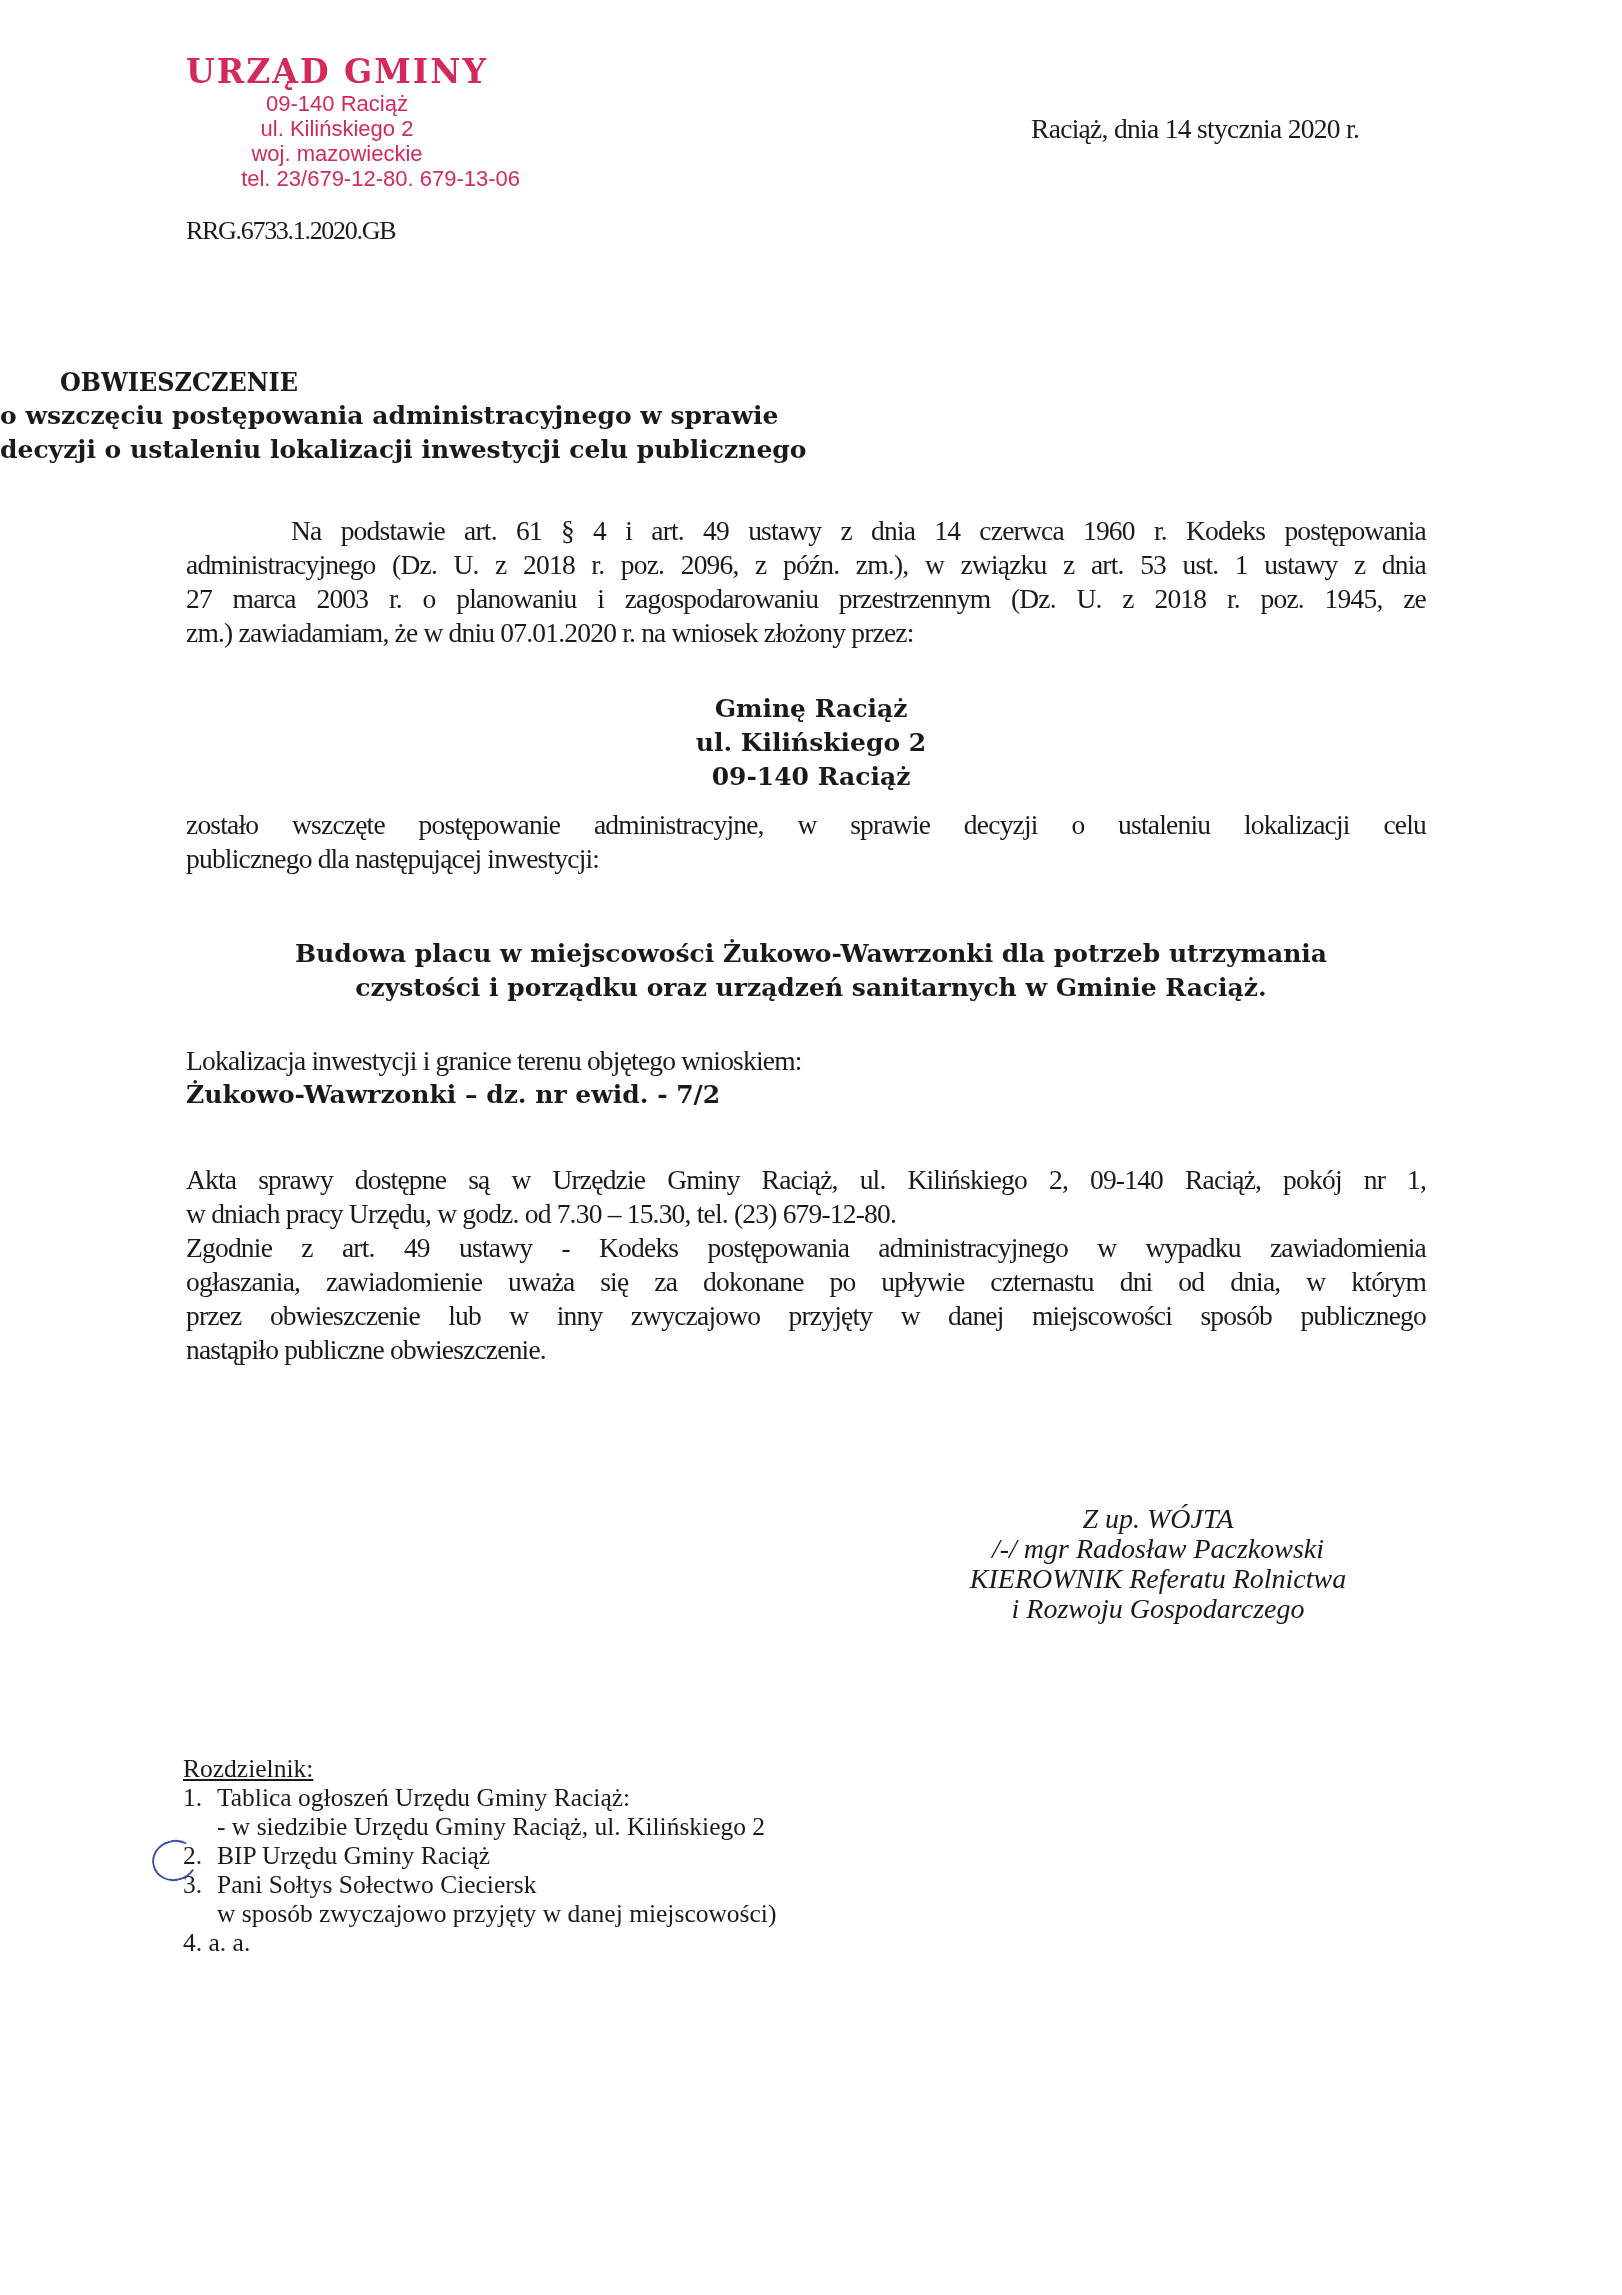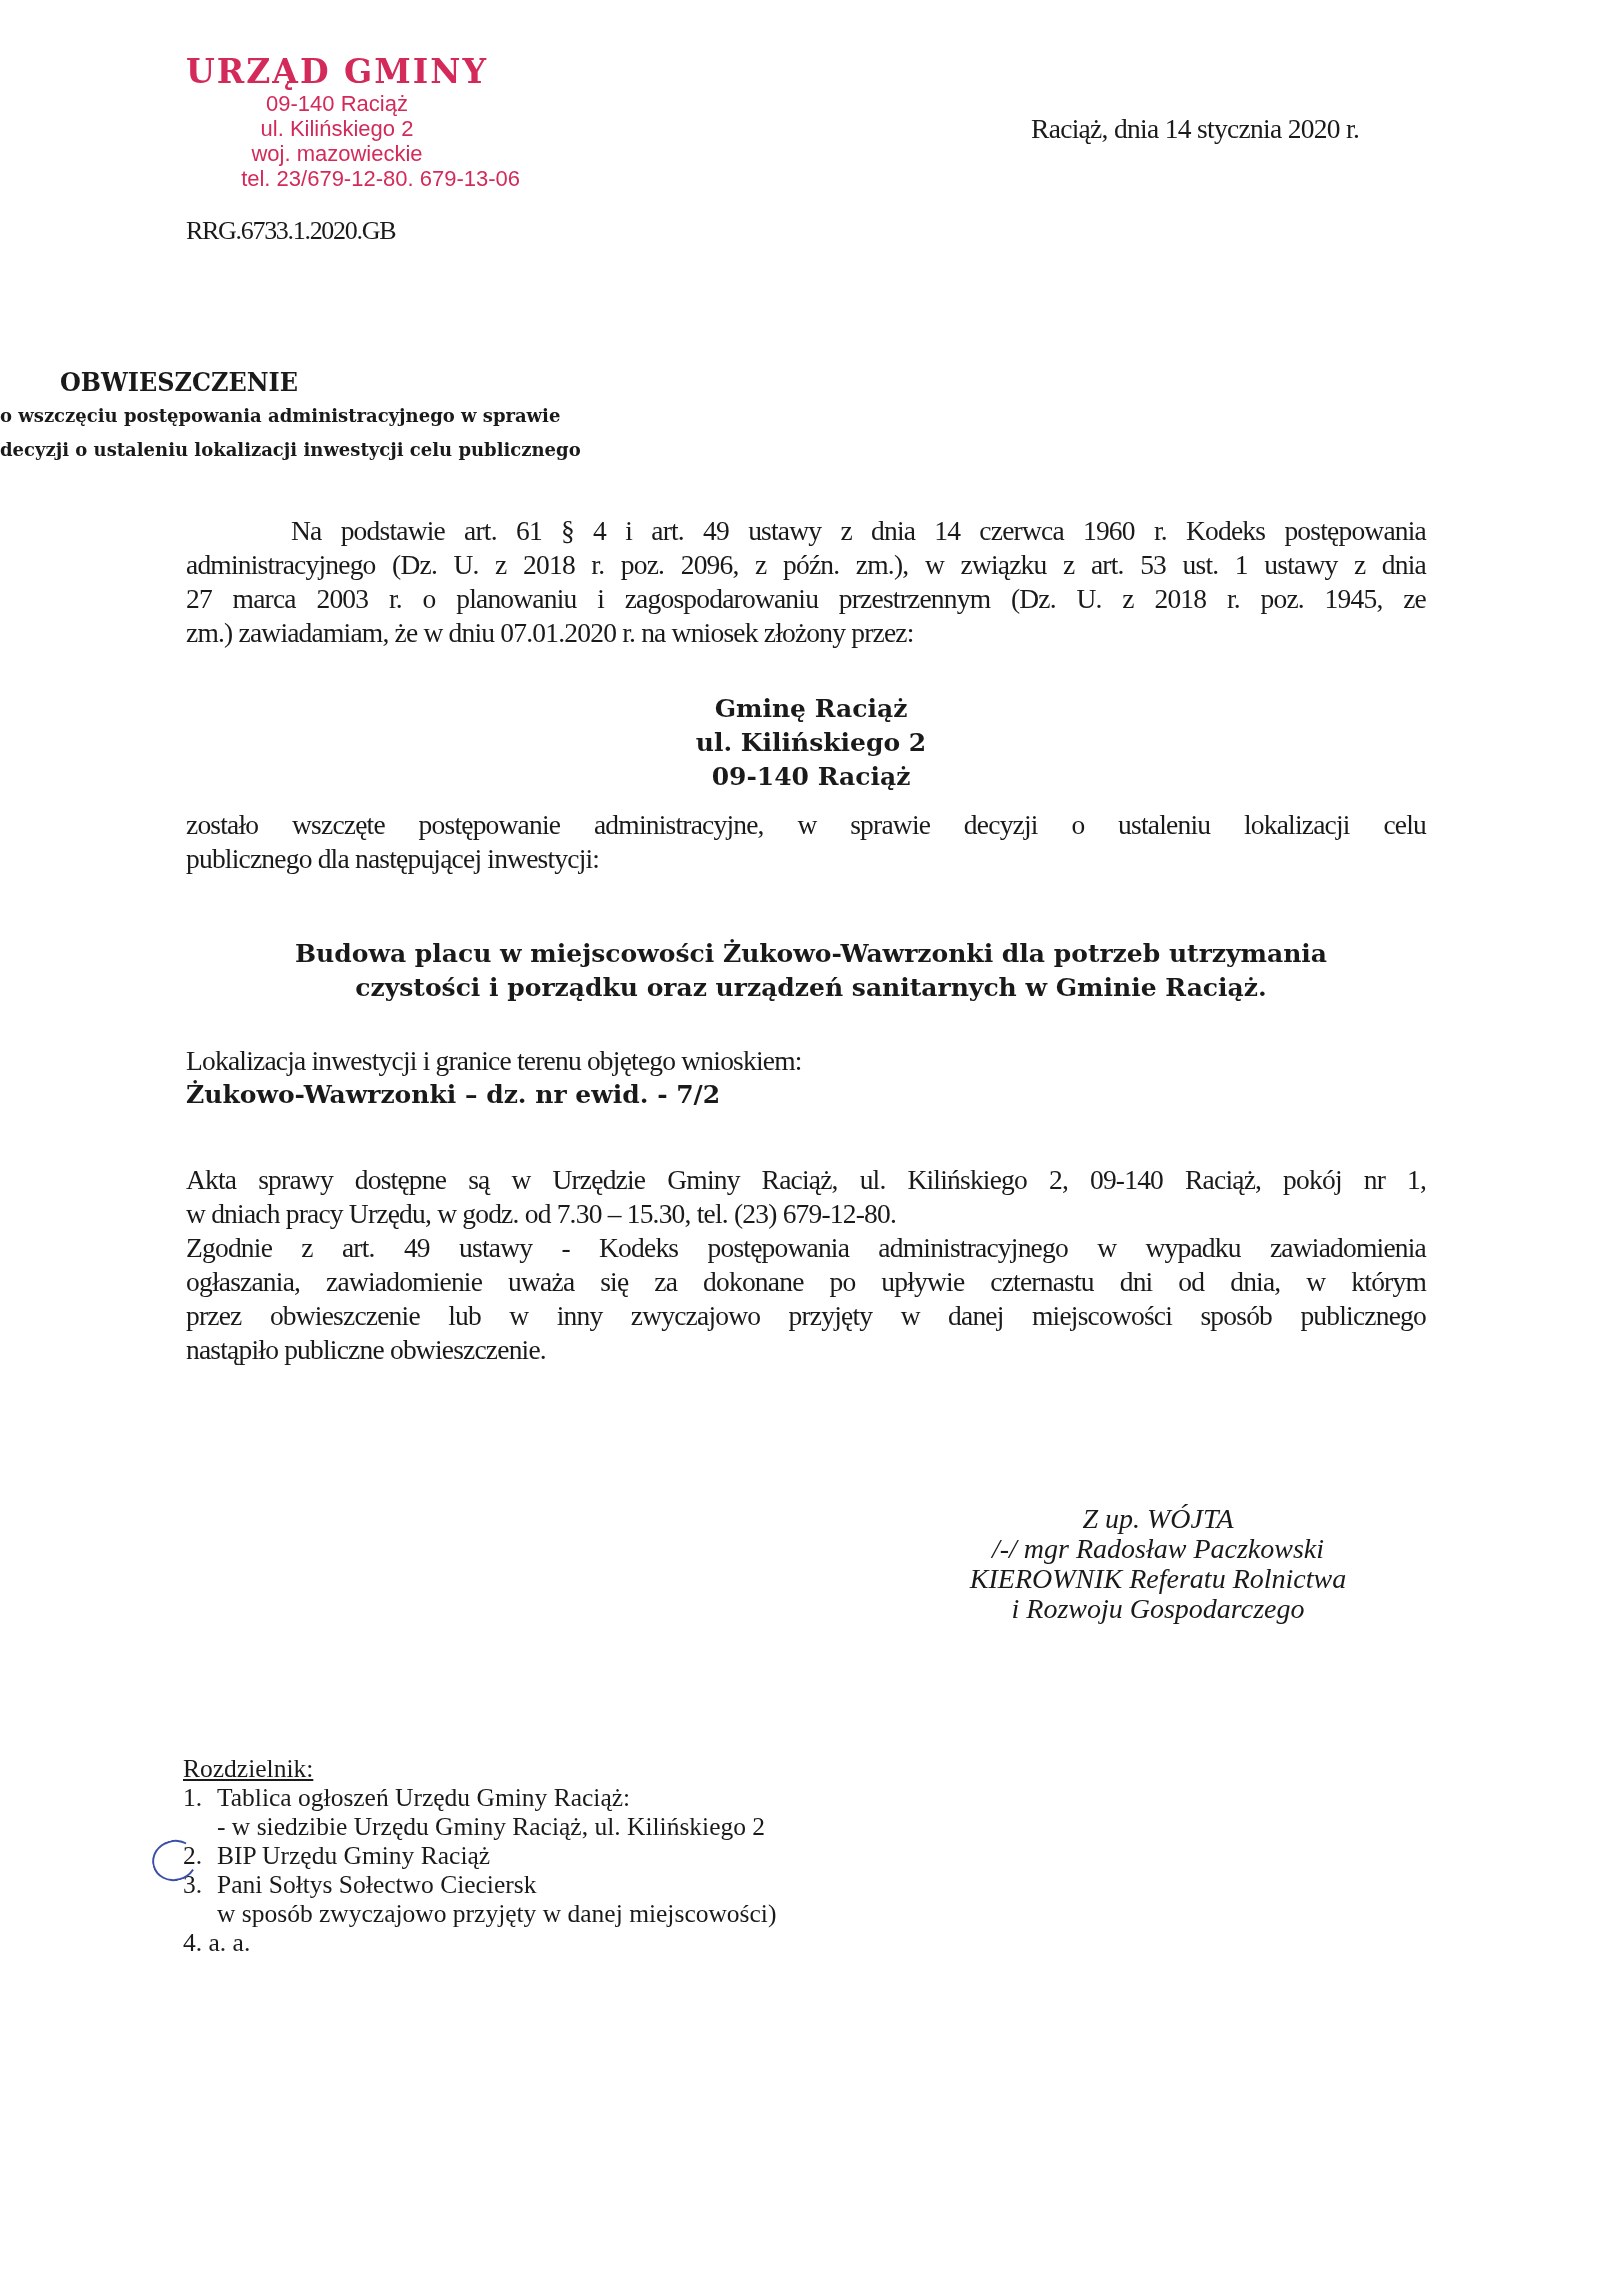--- a/index.html
+++ b/index.html
@@ -25,21 +25,21 @@
   .refno { left: 186px; top: 216px; font-size: 26px; letter-spacing: -1.3px; }
   .place-date { left: 1031px; top: 113px; font-size: 27.5px; letter-spacing: -0.7px; }
 
   
   .title-block { left: 0; width: 1498px; top: 357px; text-align: left; margin-top: 8px; }
   .title-main {
     font-family: "DejaVu Serif", serif; font-weight: bold; font-size: 26px; line-height: 34px;
     transform: scaleX(0.92);
   }
   .title-sub {
-    font-family: "DejaVu Serif", serif; font-weight: bold; font-size: 18px; line-height: 34px;
+    font-family: "DejaVu Serif", serif; font-weight: bold; font-size: 25px; line-height: 34px;
   }
 
   
   .para {
     left: 186px; width: 1240px; font-size: 27.5px; line-height: 34px;
     text-align: justify; letter-spacing: -0.8px;
   }
   .para .line { display: block; white-space: nowrap; text-align-last: justify; }
   .para .line.last { text-align-last: left; }
   .p1 { top: 514px; }

